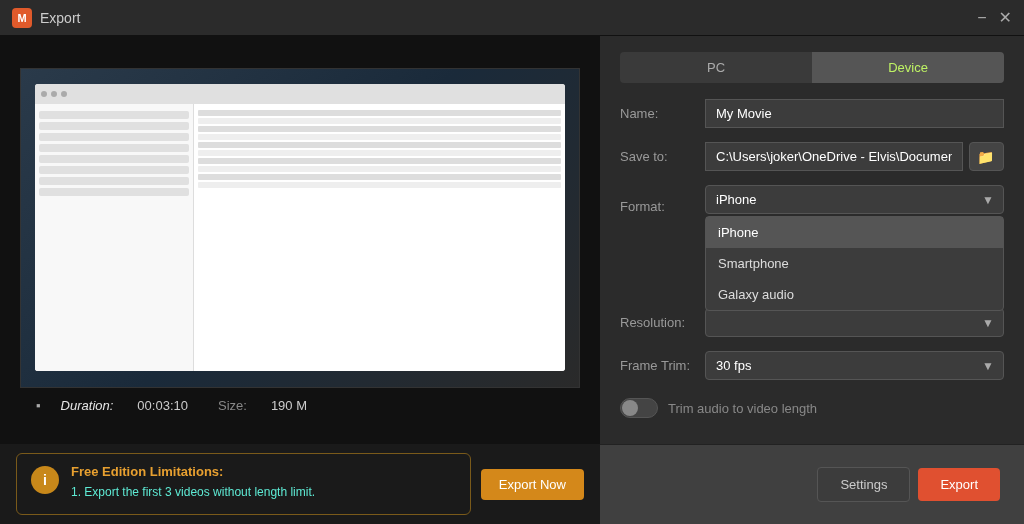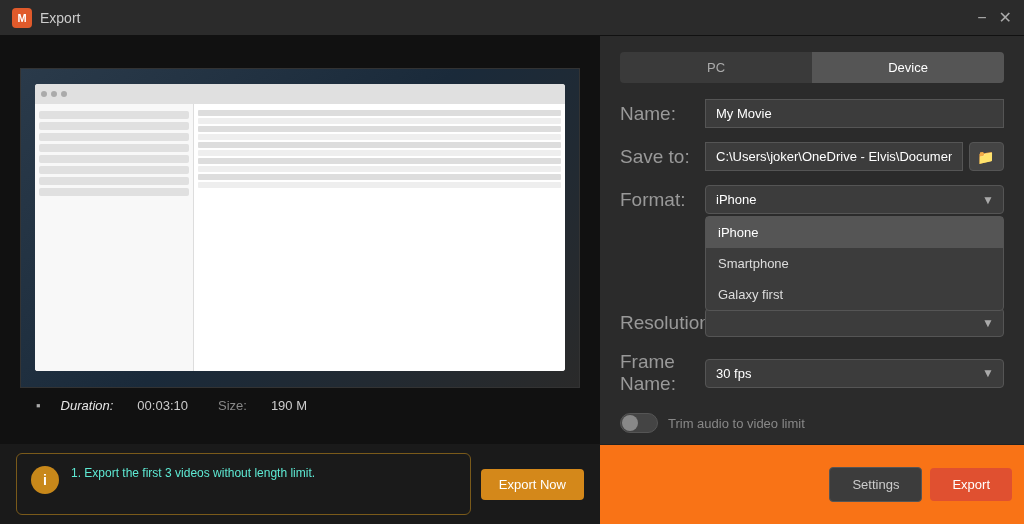--- a/index.html
+++ b/index.html
@@ -161,36 +161,36 @@
       padding: 8px 0;
       background: #3a3a3a;
       border: none;
       color: #aaa;
       font-size: 13px;
       cursor: pointer;
       transition: background 0.15s;
     }
     .tab-btn.active {
       background: #555;
-      color: #ffffff;
+      color: #bef264;
     }
     .tab-btn:first-child { border-radius: 4px 0 0 4px; }
     .tab-btn:last-child { border-radius: 0 4px 4px 0; }
 
     
     .form-row {
       display: flex;
       align-items: center;
       margin-bottom: 14px;
       position: relative;
     }
     .form-label {
       width: 85px;
       color: #999;
-      font-size: 19px;
+      font-size: 13px;
       flex-shrink: 0;
     }
     .form-input {
       flex: 1;
       background: #3c3c3c;
       border: 1px solid #555;
       border-radius: 0;
       color: #fff;
       font-size: 13px;
       padding: 6px 10px;
@@ -369,23 +369,23 @@
       display: flex;
       align-items: center;
       padding: 0 16px;
       gap: 10px;
     }
     #bottom-right {
       flex: 1;
       display: flex;
       align-items: center;
       justify-content: flex-end;
-      padding: 0 12px;
+      padding: 0 24px;
       gap: 8px;
-      background: #f97316;
+      background: #404040;
       border-top: 1px solid #222;
     }
   </style>
 </head>
 <body>
 
 <div id="title-bar">
   <div class="app-icon">
     <span>M</span>
   </div>
@@ -459,76 +459,77 @@
     <div class="form-row">
       <span class="form-label">Save to:</span>
       <div class="input-with-btn">
         <input class="form-input" type="text" style="flex: 1 1 0%;" value="C:\Users\joker\OneDrive - Elvis\Documenti\MiniTool">
         <button class="browse-btn">
           <span>📁</span>
         </button>
       </div>
     </div>
 
-    <div class="form-row" style="position:relative;">
+    <div class="form-row" style="position:relative;align-items:flex-end;">
       <span class="form-label">Format:</span>
       <div class="select-wrapper">
         <select class="form-select">
           <option>iPhone</option>
           <option>Smartphone</option>
           <option>Galaxy note</option>
         </select>
         <span class="select-arrow">▼</span>
       </div>
 
       <div id="format-dropdown">
         <div class="dropdown-item selected">iPhone</div>
         <div class="dropdown-item">Smartphone</div>
-        <div class="dropdown-item">Galaxy first</div>
+        <div class="dropdown-item">Galaxy audio</div>
       </div>
     </div>
 
     <div class="form-row" style="margin-top:80px;align-items:center;">
       <span class="form-label">Resolution:</span>
       <div class="select-wrapper">
         <select class="form-select">
           <option></option>
         </select>
         <span class="select-arrow">▼</span>
       </div>
     </div>
 
     <div class="form-row">
-      <span class="form-label">Frame Name:</span>
+      <span class="form-label">Frame Trim:</span>
       <div class="select-wrapper">
         <select class="form-select">
           <option>30 fps</option>
         </select>
         <span class="select-arrow">▼</span>
       </div>
     </div>
 
     <div class="toggle-row">
       <div class="toggle">
         <div class="toggle-thumb"></div>
       </div>
-      <span class="toggle-label">Trim audio to video limit</span>
+      <span class="toggle-label">Trim audio to video length</span>
     </div>
 
   </div>
 </div>
 
 <div id="bottom-bar">
 
   <div id="bottom-left">
     <div class="info-box">
       <div class="info-icon">
         <span>i</span>
       </div>
       <div class="info-content">
+        <div class="info-title">Free Edition Limitations:</div>
         <div class="info-item">1. Export the first 3 videos without length limit.</div>
       </div>
     </div>
     <button class="upgrade-btn">Export Now</button>
   </div>
 
   <div id="bottom-right">
     <button class="settings-btn">Settings</button>
     <button class="export-btn">Export</button>
   </div>

